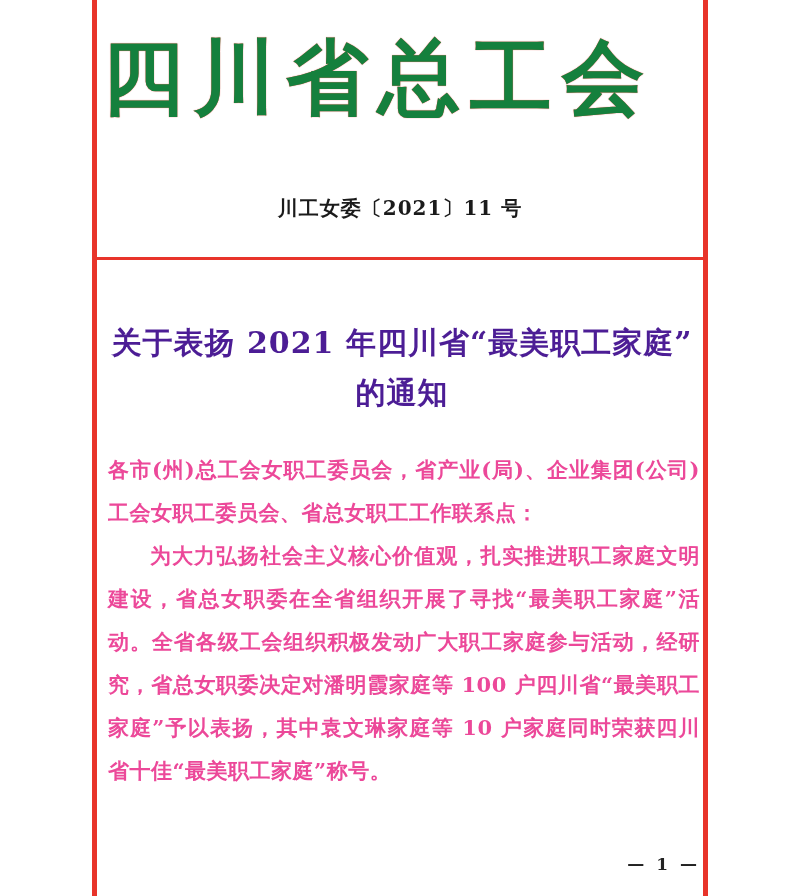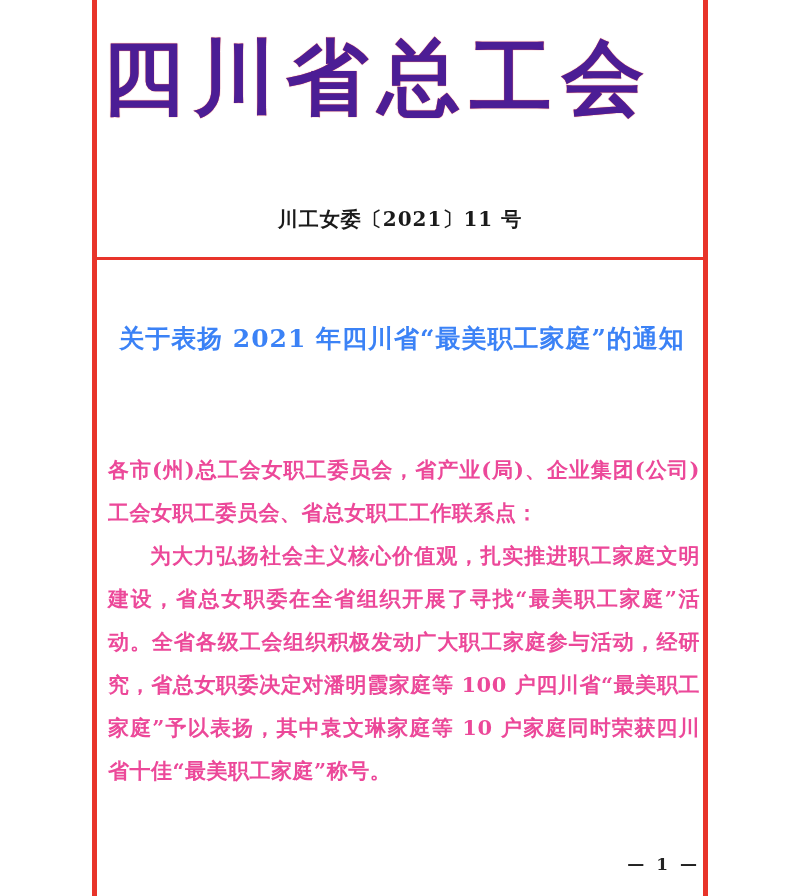--- a/index.html
+++ b/index.html
@@ -24,33 +24,33 @@
   }
   .side-rule.left { left: 92px; }
   .side-rule.right { right: 92px; }
 
   .masthead {
     position: absolute;
     top: 32px;
     left: 0;
     width: 756px;
     text-align: center;
-    color: #4c1d95;
+    color: #15803d;
     font-family: "DejaVu Serif", "Liberation Serif", serif;
     font-weight: 700;
     font-size: 82px;
     letter-spacing: 10px;
     line-height: 1.1;
     white-space: nowrap;
     text-shadow: 0 0 1px #e8342a;
   }
 
   .doc-number {
     position: absolute;
-    top: 206px;
+    top: 195px;
     left: 0;
     width: 800px;
     text-align: center;
     font-size: 20px;
     font-weight: 700;
     color: #1a1a1a;
     letter-spacing: 1px;
   }
 
   .red-bar {
@@ -61,23 +61,23 @@
     height: 3px;
     background: #e8342a;
   }
 
   .title {
     position: absolute;
     top: 318px;
     left: 108px;
     width: 588px;
     text-align: center;
-    font-size: 25px;
+    font-size: 30px;
     font-weight: 700;
-    color: #3b82f6;
+    color: #4c1d95;
     line-height: 1.65;
     letter-spacing: 1px;
   }
 
   .body-text {
     position: absolute;
     top: 448px;
     left: 108px;
     width: 592px;
     font-size: 21px;

